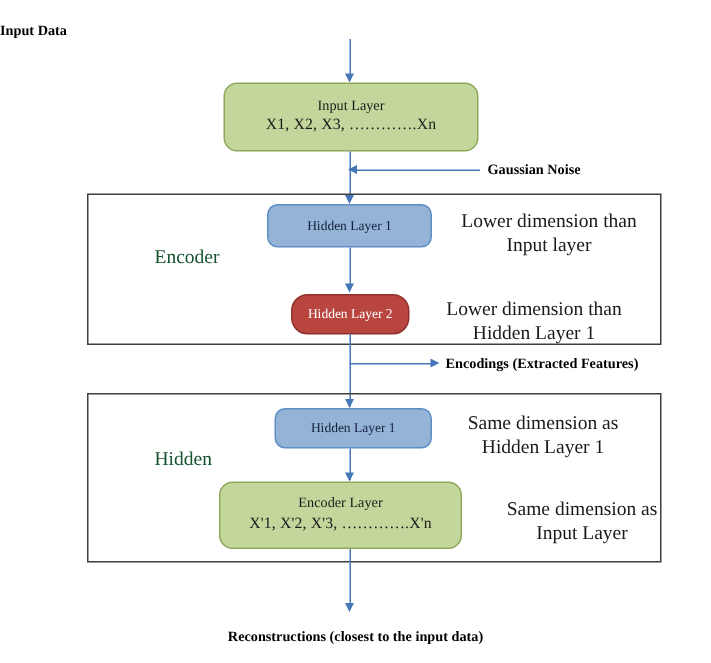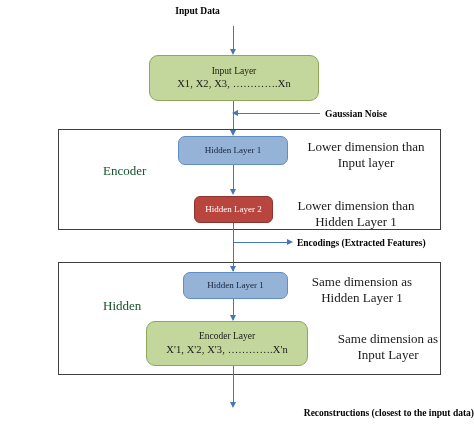--- a/index.html
+++ b/index.html
@@ -106,21 +106,21 @@
     border-top: 3.6px solid transparent;
     border-bottom: 3.6px solid transparent;
     border-left: 6px solid #4576b5;
   }
 </style>
 </head>
 <body>
 
 <div id="canvas">
 
-  <div class="abs caption" style="left:0; top:6px; width:395px; text-align:center;">Input Data</div>
+  <div class="abs caption" style="left:0; top:16px; width:395px; text-align:left;">Input Data</div>
 
   <div class="abs vline" style="left:232.5px; top:26px; height:24px;"></div>
   <div class="abs arrow-down" style="left:229.5px; top:49px;"></div>
 
   <div class="abs node node-green" style="left:149px; top:55px; width:170px; height:46px;">
     <div class="line1">Input Layer</div>
     <div class="line2">X1, X2, X3, ………….Xn</div>
   </div>
 
   <div class="abs vline" style="left:232.5px; top:101px; height:33px;"></div>
@@ -137,21 +137,21 @@
     <div class="line1">Hidden Layer 1</div>
   </div>
   <div class="abs annot" style="left:296px; top:139px; width:140px; white-space:normal;">
     <div>Lower dimension than</div>
     <div>Input layer</div>
   </div>
 
   <div class="abs vline" style="left:232.5px; top:165px; height:26px;"></div>
   <div class="abs arrow-down" style="left:229.5px; top:189px;"></div>
 
-  <div class="abs node node-red" style="left:194px; top:196px; width:79px; height:27px;">
+  <div class="abs node node-red" style="left:194px; top:196px; width:79px; height:27px;border-radius:11px;">
     <div class="line1">Hidden Layer 2</div>
   </div>
   <div class="abs annot" style="left:281px; top:198px; width:150px; white-space:normal;">
     <div>Lower dimension than</div>
     <div>Hidden Layer 1</div>
   </div>
 
   <div class="abs vline" style="left:232.5px; top:223px; height:48px;"></div>
   <div class="abs arrow-down" style="left:229.5px; top:266px;"></div>
 
@@ -178,15 +178,15 @@
     <div class="line2">X'1, X'2, X'3, ………….X'n</div>
   </div>
   <div class="abs annot" style="left:318px; top:331px; width:140px; white-space:normal;">
     <div>Same dimension as</div>
     <div>Input Layer</div>
   </div>
 
   <div class="abs vline" style="left:232.5px; top:366px; height:39px;"></div>
   <div class="abs arrow-down" style="left:229.5px; top:402px;"></div>
 
-  <div class="abs caption" style="left:0; top:408px; width:474px; text-align:right;">Reconstructions (closest to the input data)</div>
+  <div class="abs caption" style="left:0; top:420px; width:474px; text-align:center;">Reconstructions (closest to the input data)</div>
 
 </div>
 
 </body></html>

